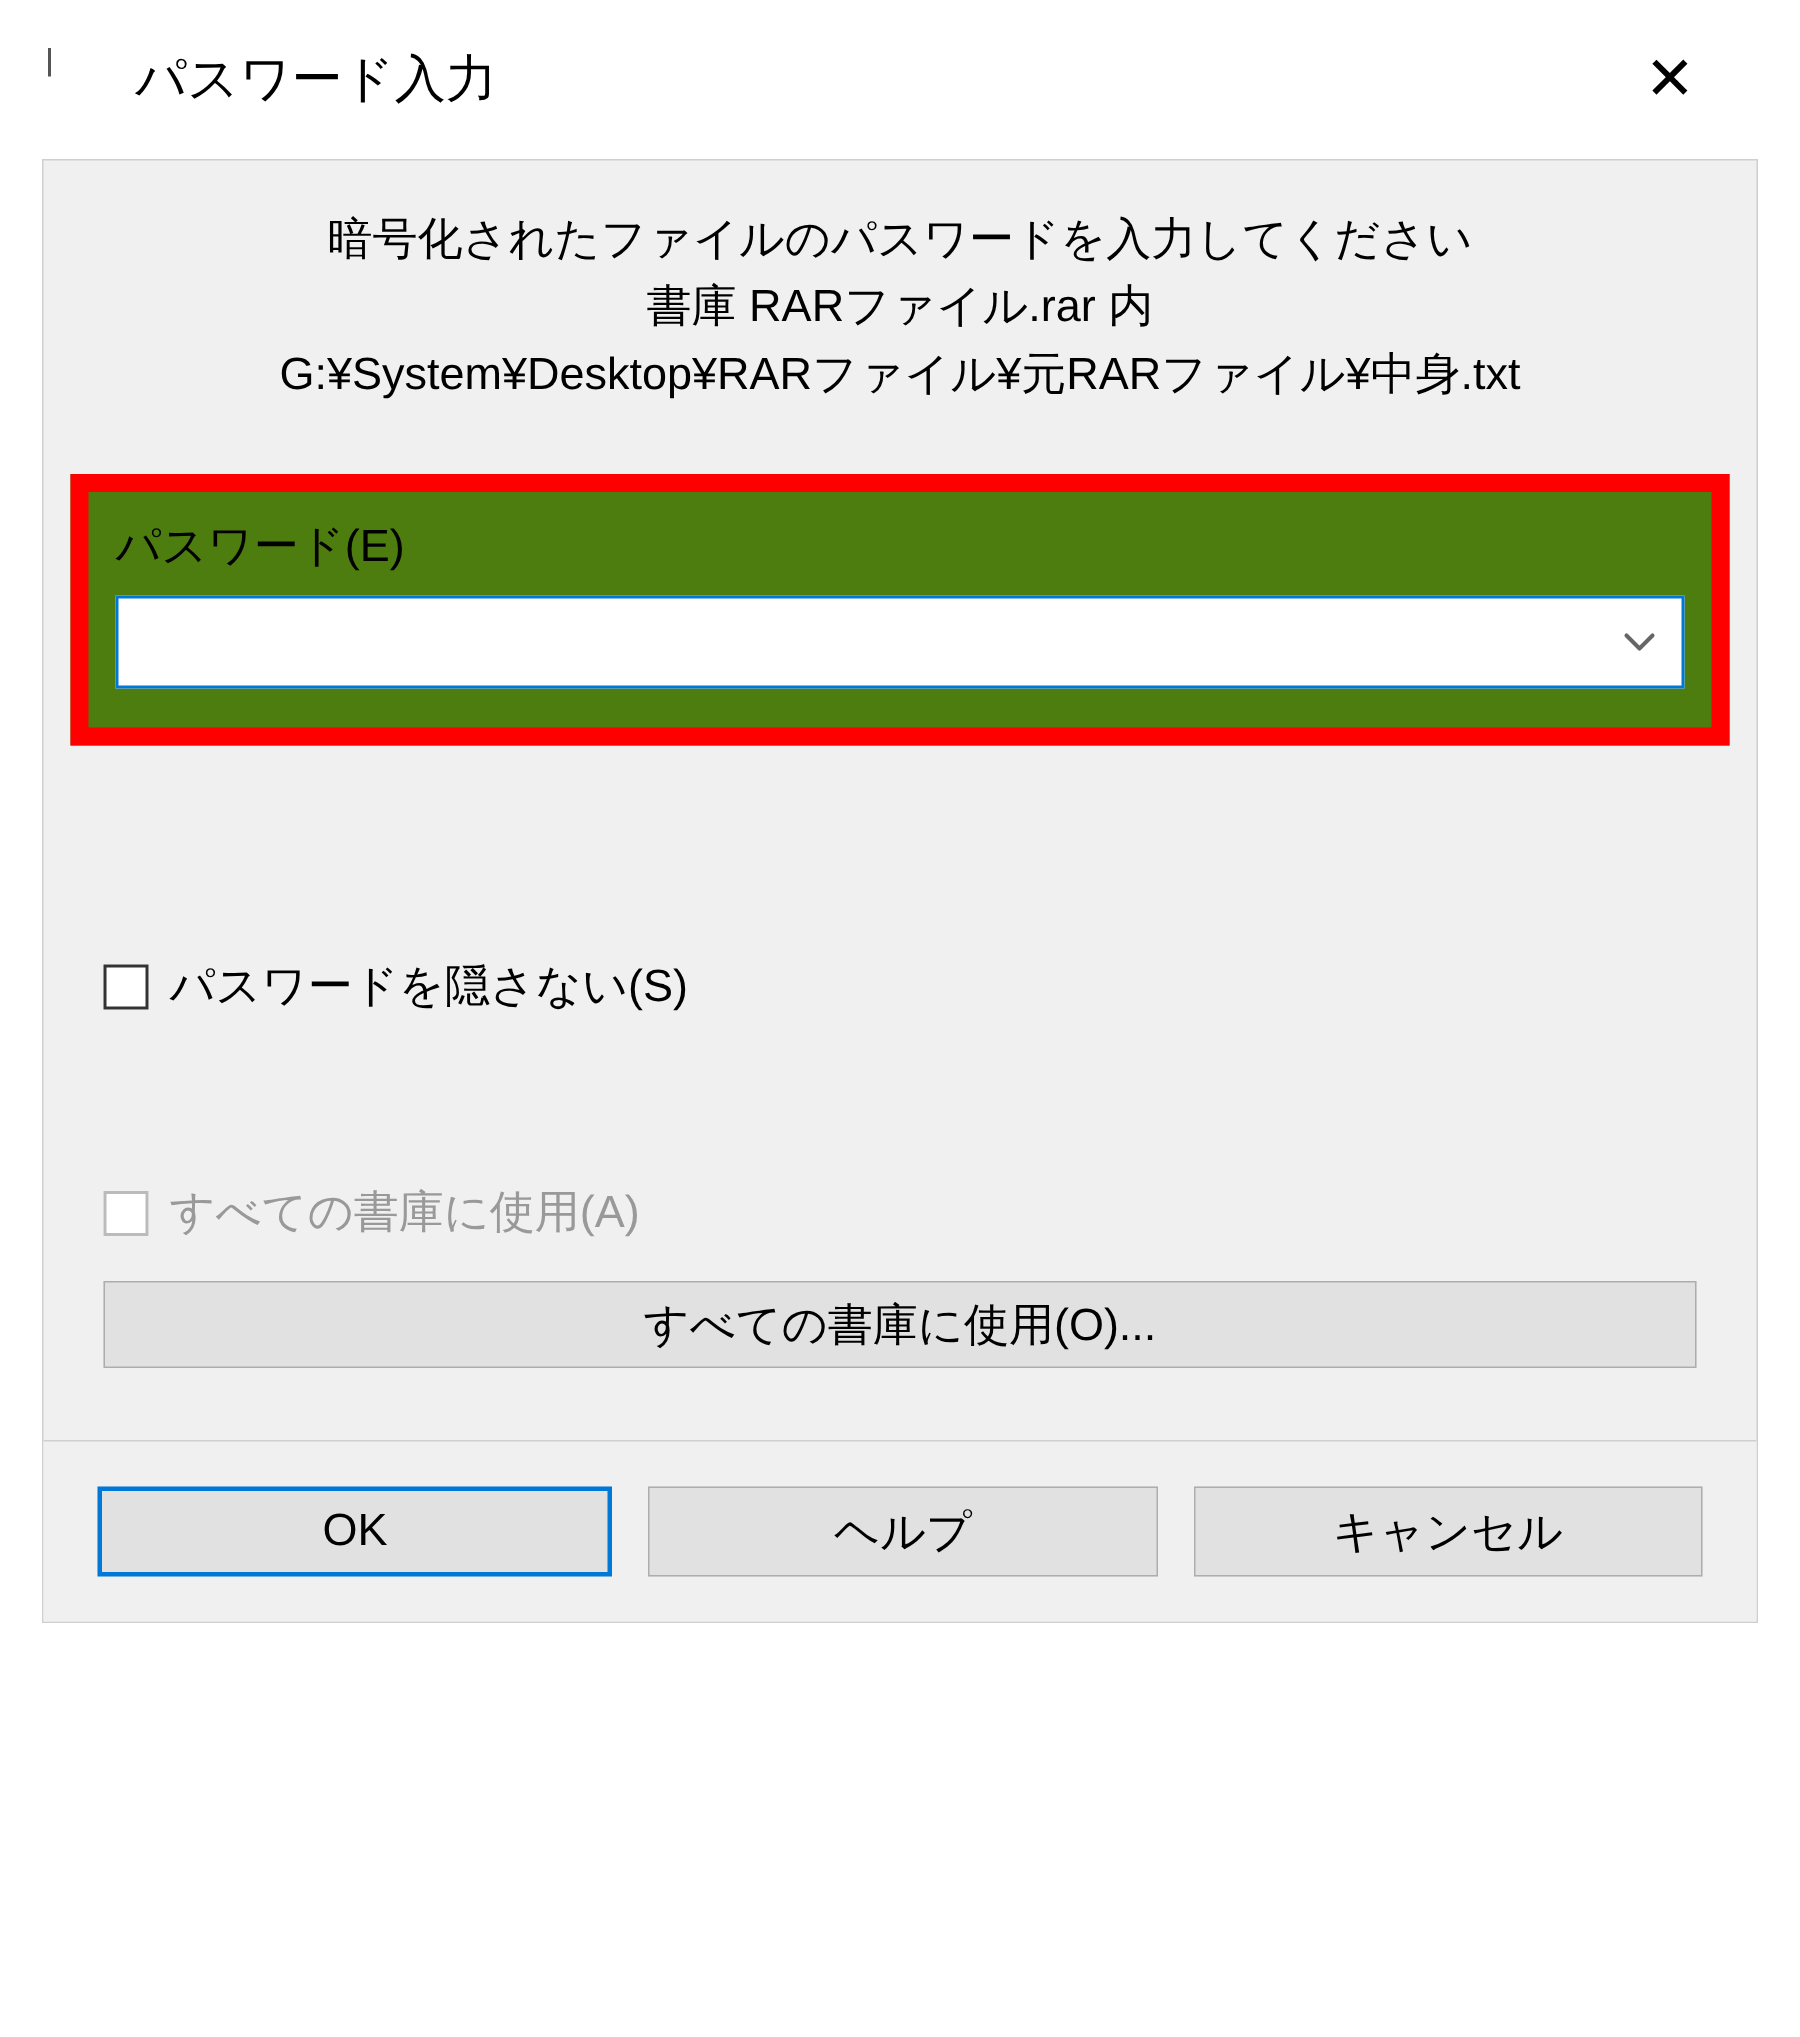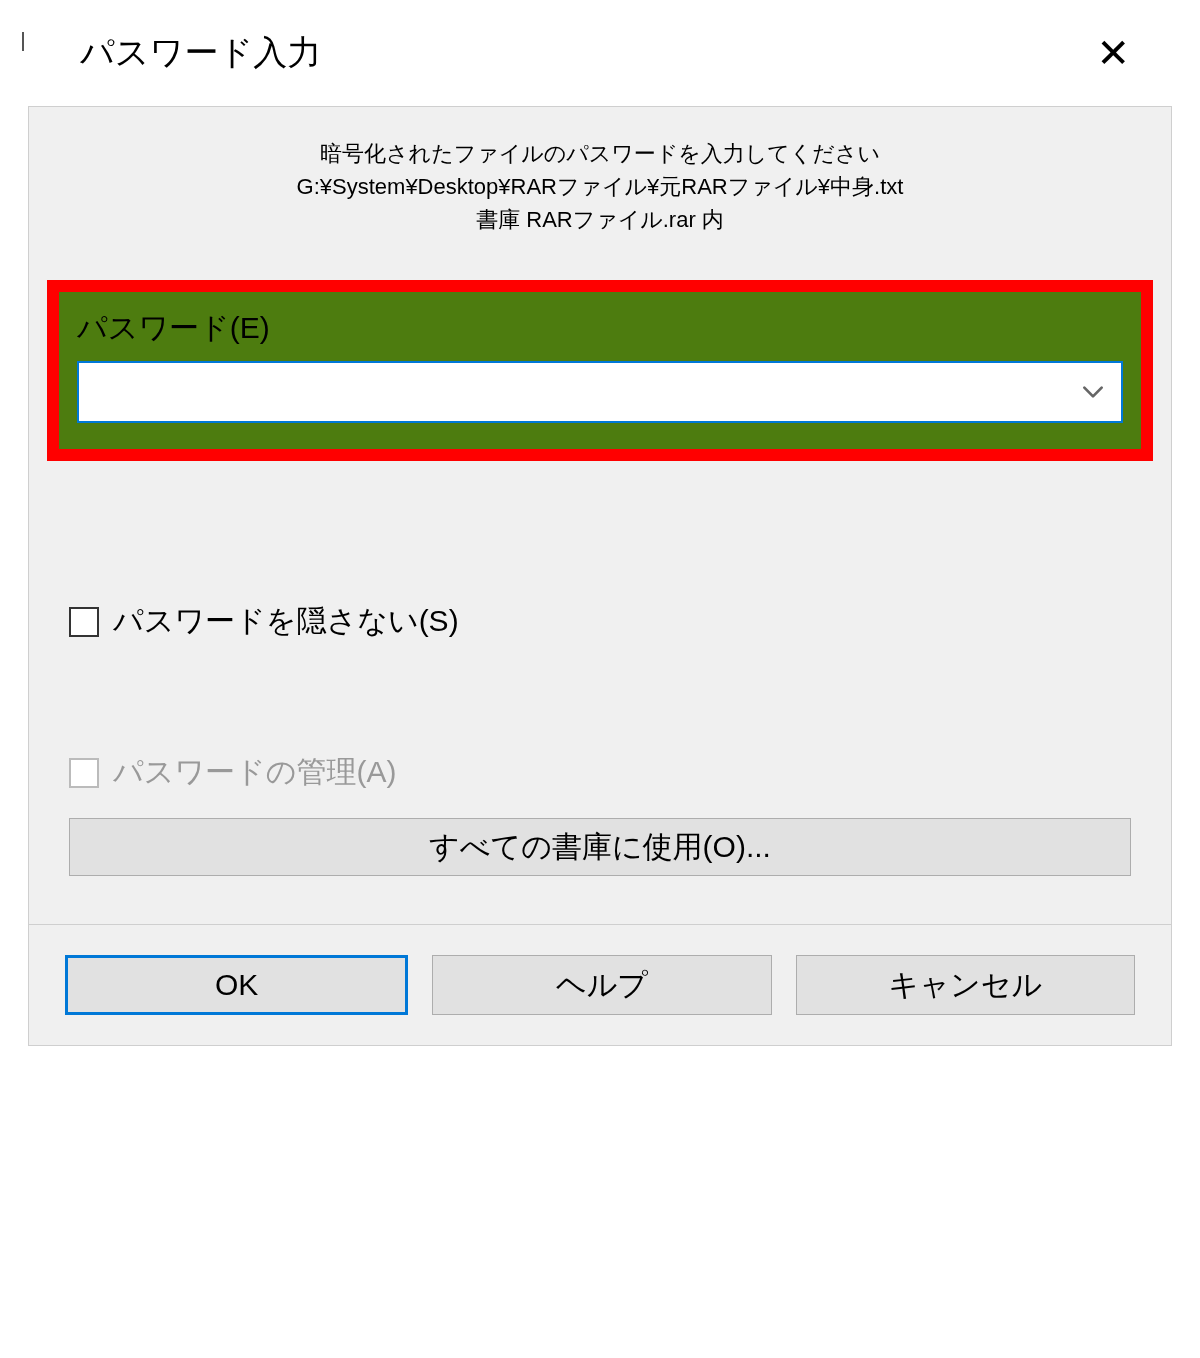--- a/index.html
+++ b/index.html
@@ -6,21 +6,21 @@
     body {
       font-family: "Yu Gothic UI", "Meiryo", "MS Gothic", sans-serif;
       background: #ffffff;
       width: 1200px;
       height: 1358px;
       position: relative;
     }
     .titlebar {
       display: flex;
       align-items: center;
-      padding: 30px 30px 20px 22px;
+      padding: 30px 30px 20px 32px;
       background: #ffffff;
     }
     .app-icon {
       width: 40px;
       height: 40px;
       margin-right: 18px;
       display: inline-block;
       position: relative;
       flex-shrink: 0;
     }
@@ -45,21 +45,21 @@
     }
     .dialog-body {
       margin: 10px 28px 28px 28px;
       border: 1px solid #cfcfcf;
       background: #f0f0f0;
       padding: 0;
     }
     .instructions {
       text-align: center;
       padding: 30px 20px 20px 20px;
-      font-size: 22px;
+      font-size: 30px;
       color: #000;
       line-height: 1.5;
     }
     .highlight-box {
       border: 12px solid #ff0000;
       margin: 24px 18px 20px 18px;
       padding: 16px 18px 26px 18px;
       background: #4d7c0f;
     }
     .field-label {
@@ -155,22 +155,22 @@
     <span class="app-icon-inner"></span>
   </span>
   <span class="title-text">パスワード入力</span>
   <span class="close-btn">✕</span>
 </div>
 
 <div class="dialog-body">
 
   <div class="instructions">
     <div>暗号化されたファイルのパスワードを入力してください</div>
+    <div>書庫 RARファイル.rar 内</div>
     <div>G:¥System¥Desktop¥RARファイル¥元RARファイル¥中身.txt</div>
-    <div>書庫 RARファイル.rar 内</div>
   </div>
 
   <div class="highlight-box">
     <div class="field-label">パスワード(E)</div>
     <div class="combo-wrap">
       <input class="combo-input" type="text" value="" style="">
       <div class="combo-caret">
         <svg viewBox="0 0 24 24">
             <path d="M4 8 L12 16 L20 8" stroke="#666" stroke-width="2.5" fill="none" stroke-linecap="round" stroke-linejoin="round"></path>
           </svg>
@@ -182,21 +182,21 @@
 
   <div class="checkbox-row">
     <span class="chk"></span>
     <span>パスワードを隠さない(S)</span>
   </div>
 
   <div class="spacer2"></div>
 
   <div class="checkbox-row disabled">
     <span class="chk"></span>
-    <span>パスワードの管理(A)</span>
+    <span>すべての書庫に使用(A)</span>
   </div>
 
   <div class="spacer3"></div>
 
   <button class="manage-btn">すべての書庫に使用(O)...</button>
 
   <div class="button-row">
     <button class="btn primary">OK</button>
     <button class="btn">ヘルプ</button>
     <button class="btn">キャンセル</button>

